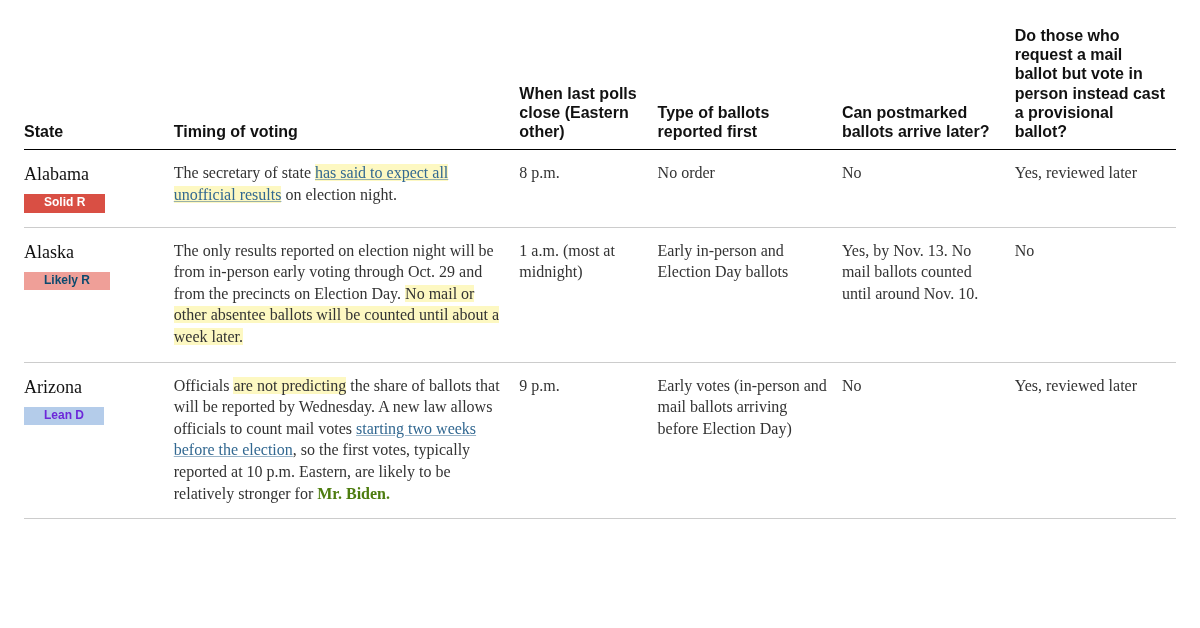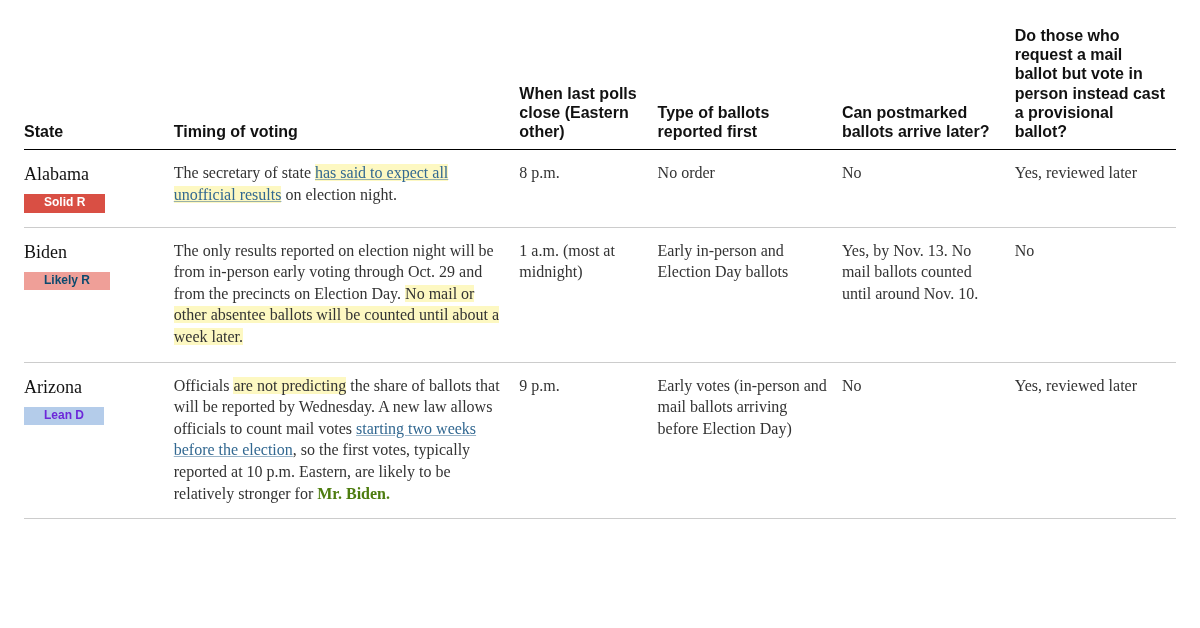--- a/index.html
+++ b/index.html
@@ -106,21 +106,21 @@
         <span>The secretary of state </span><span class="hl"><a class="lnk">has said to expect all unofficial results</a></span><span> on election night.</span>
       </td>
       <td>8 p.m.</td>
       <td>No order</td>
       <td>No</td>
       <td>Yes, reviewed later</td>
     </tr>
 
     <tr>
       <td>
-        <div class="state-name">Biden</div>
+        <div class="state-name">Alaska</div>
         <span class="badge badge-likely-r">Likely R</span>
       </td>
       <td>
         <span>The only results reported on election night will be from in-person early voting through Oct. 29 and from the precincts on Election Day. </span><span class="hl">No mail or other absentee ballots will be counted until about a week later.</span>
       </td>
       <td>1 a.m. (most at midnight)</td>
       <td>Early in-person and Election Day ballots</td>
       <td>Yes, by Nov. 13. No mail ballots counted until around Nov. 10.</td>
       <td>No</td>
     </tr>

